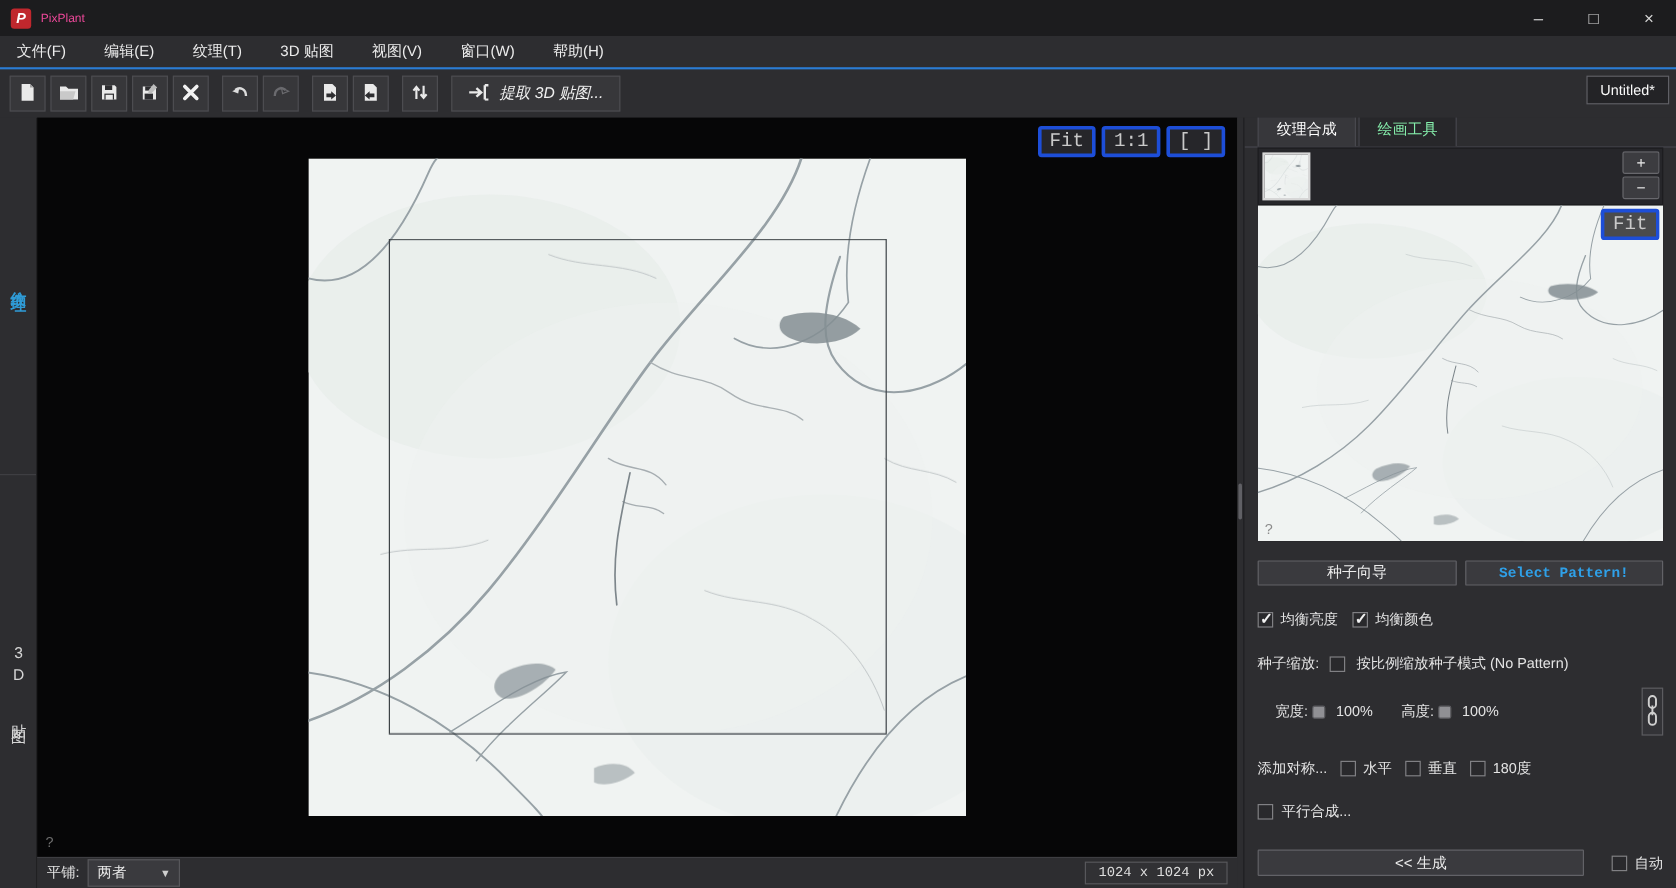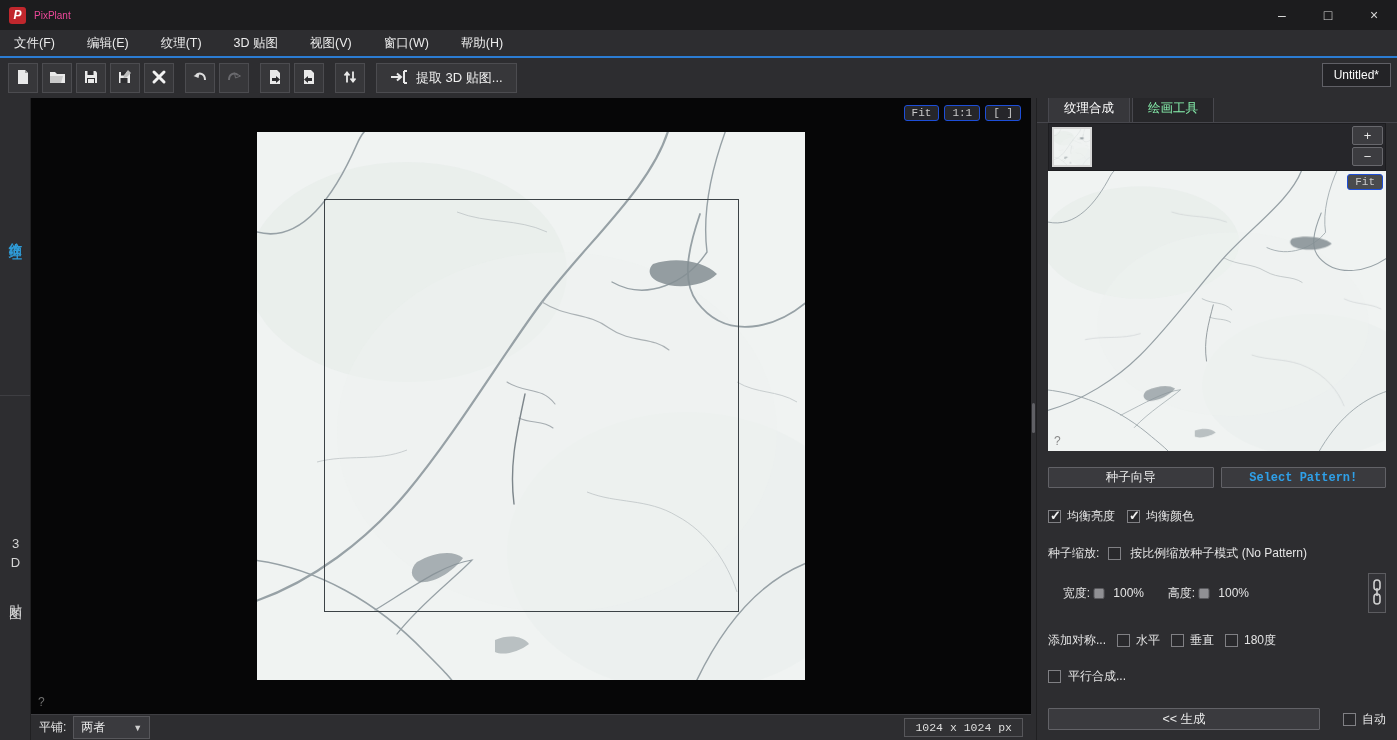--- a/index.html
+++ b/index.html
@@ -22,42 +22,42 @@
   .menubar { height:26px; background:#2d2d30; display:flex; align-items:center; padding-left:5px; flex:none;gap:14px; }
   .menu-item { padding:4px 9px; color:#ececec; font-size:12.5px; }
   .accent-line { height:2px; background:#2b7cd3; flex:none; }
 
   
   .toolbar { height:40px; background:#2d2d30; display:flex; align-items:center; padding:0 8px; flex:none; position:relative; }
   .tgroup { display:flex; gap:4px; margin-right:11px; }
   .tbtn { width:30px; height:30px; background:#37373a; border:1px solid #4c4c50; display:flex; align-items:center; justify-content:center; }
   .tbtn.disabled svg path { stroke:#6a6a6e; fill:none; }
   .extract-btn { height:30px; background:#37373a; border:1px solid #4c4c50; display:flex; align-items:center; gap:8px;
-                 padding:0 13px; color:#f0f0f0; font-size:13px; }
+                 padding:0 13px; color:#f0f0f0; font-size:13px;font-style:italic; }
   .doc-tab { position:absolute; right:6px; top:5px; padding:4px 11px; border:1px solid #606066; background:#232326;
              color:#fafafa; font-size:12px; }
 
   
   .main { flex:1; display:flex; min-height:0; }
 
   .left-strip { width:31px; background:#2d2d30; border-right:1px solid #202022; display:flex; flex-direction:column; flex:none; }
   .vtab { display:flex; align-items:center; justify-content:center; }
   .vtab-top { height:298px; border-bottom:1px solid #3e3e42; }
   .vtab-bottom { flex:1; }
   .vlabel { writing-mode:vertical-rl; text-orientation:upright; letter-spacing:4px; font-size:13px; color:#d5d5d5; }
   .vlabel.blue { color:#2f9bd6; font-weight:bold; }
 
   .canvas-col { flex:1; display:flex; flex-direction:column; min-width:0; }
   .viewport { flex:1; background:#060607; position:relative; overflow:hidden; }
   .stage { position:absolute; left:50%; top:50%; width:548px; height:548px; transform:translate(-50%,-50%); }
   .marble-fill { position:absolute; inset:0; }
   .selection { position:absolute; left:67px; top:67px; width:415px; height:413px; border:1px solid #3c4246; z-index:2; }
   .zoom-controls { position:absolute; top:7px; right:10px; display:flex; gap:5px; z-index:3; }
-  .zoom-btn { font-family:"Liberation Mono", monospace; font-size:11px; color:#c9c9c9; background:rgba(45,45,48,.85);
-              border:1px solid #1d4ed8; border-radius:3px; padding:1px 7px; }
+  .zoom-btn { font-family:"Liberation Mono", monospace; font-size:16px; color:#c9c9c9; background:rgba(45,45,48,.85);
+              border:3px solid #1d4ed8; border-radius:3px; padding:1px 7px; }
   .canvas-help { position:absolute; left:7px; bottom:5px; color:#6f6f6f; font-size:12px; z-index:3; }
 
   .canvas-status { height:26px; background:#2d2d30; border-top:1px solid #3e3e42; display:flex; align-items:center;
                    padding:0 8px; gap:7px; flex:none; }
   .tile-select { display:flex; align-items:center; gap:28px; background:#3a3a3e; border:1px solid #57575b;
                  padding:2px 7px; color:#ececec; }
   .caret { font-size:9px; color:#cfcfcf; }
   .size-box { margin-left:auto; font-family:"Liberation Mono", monospace; font-size:11.5px; border:1px solid #57575b;
               background:#313134; padding:2px 10px; color:#dedede; }
 

